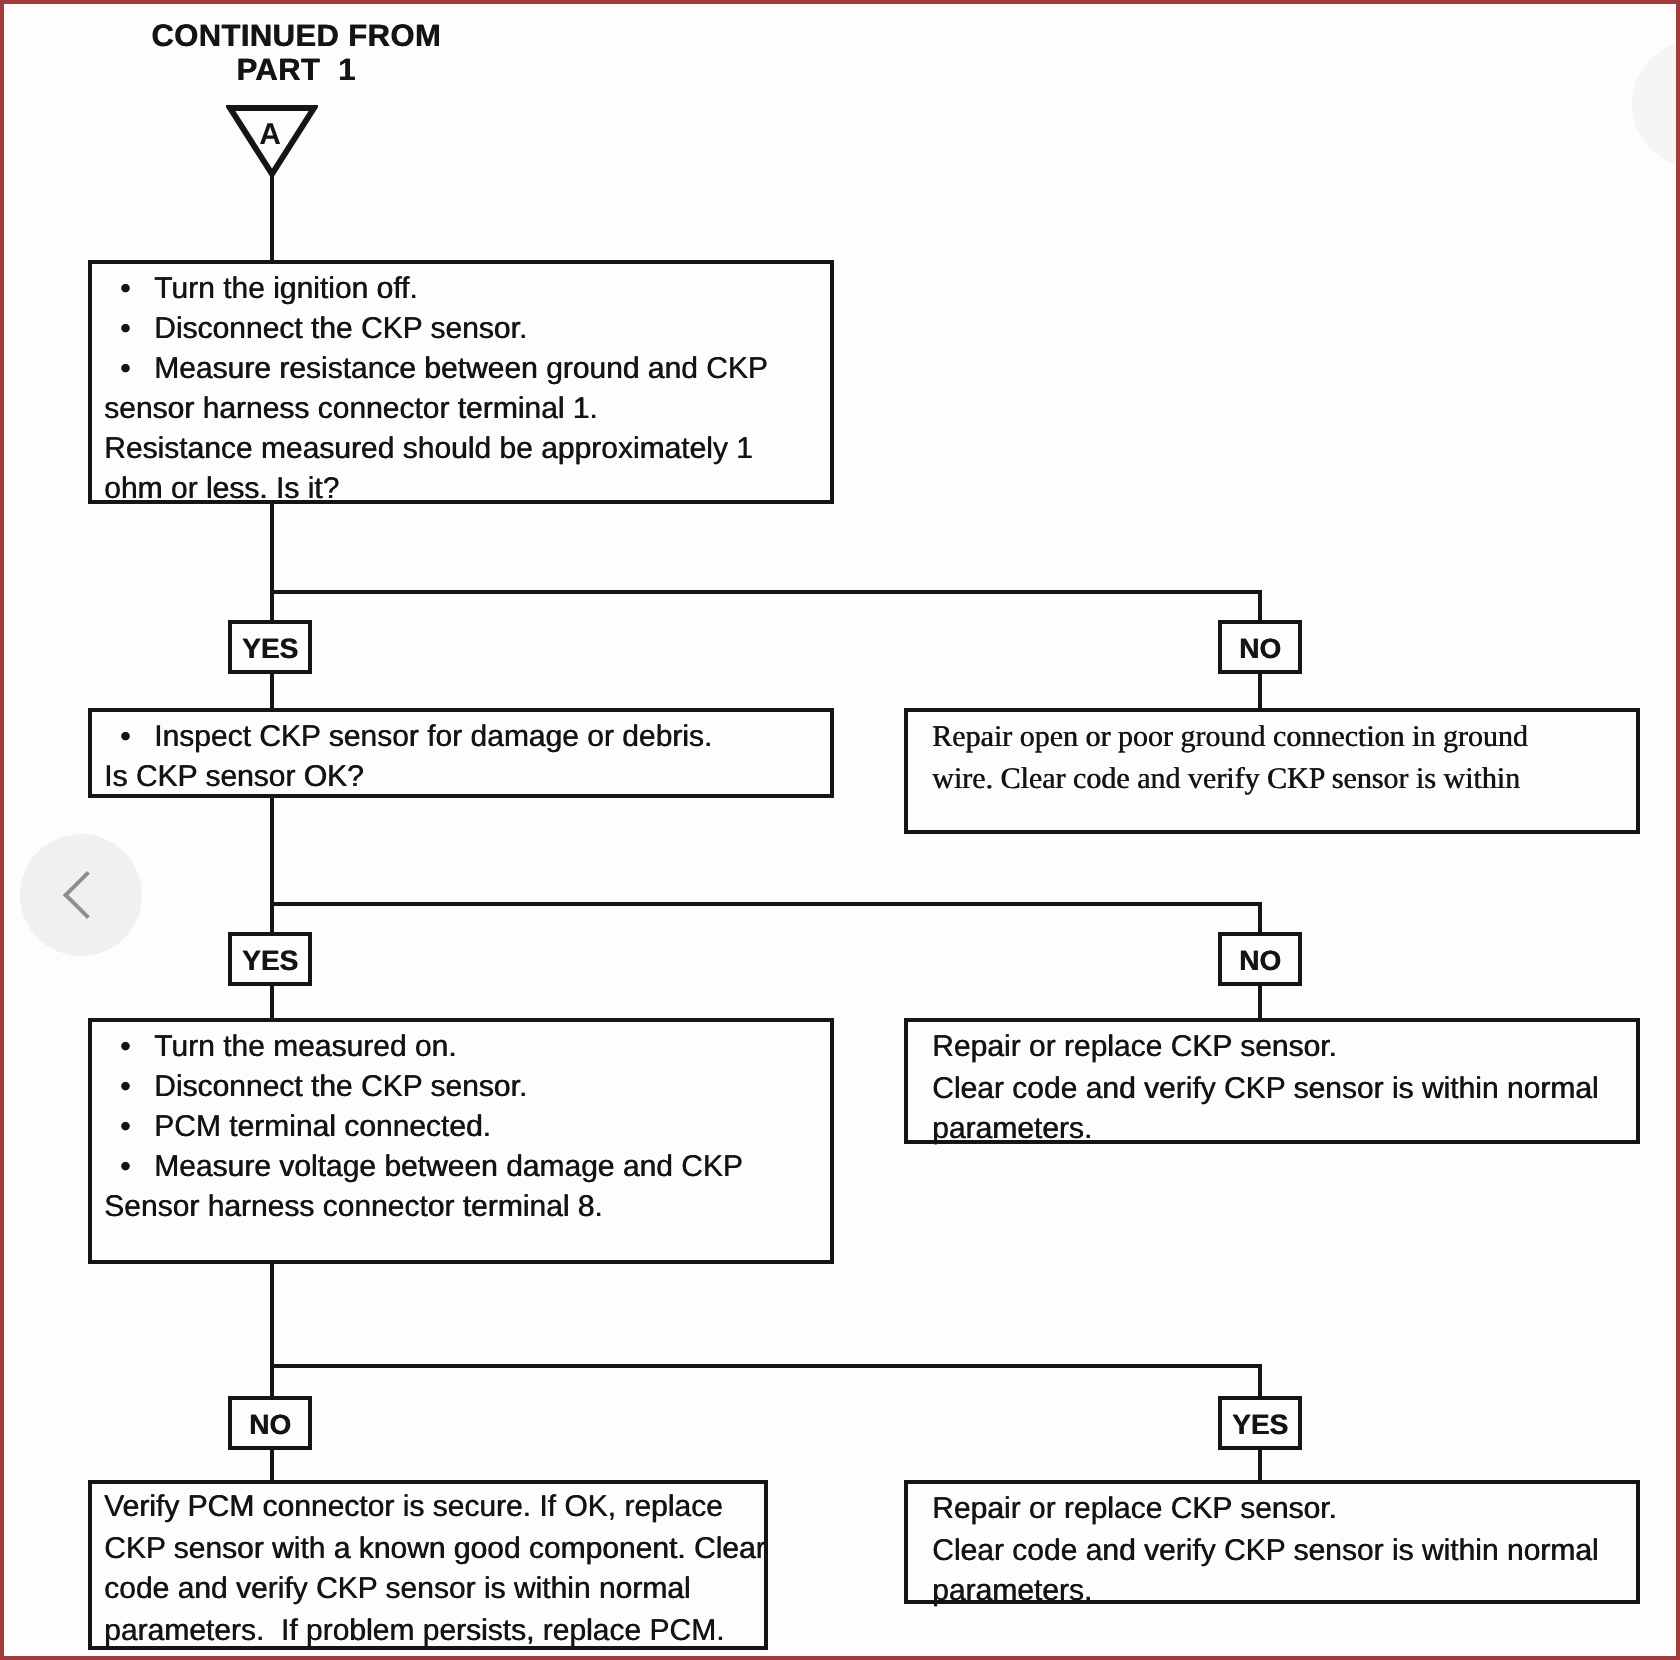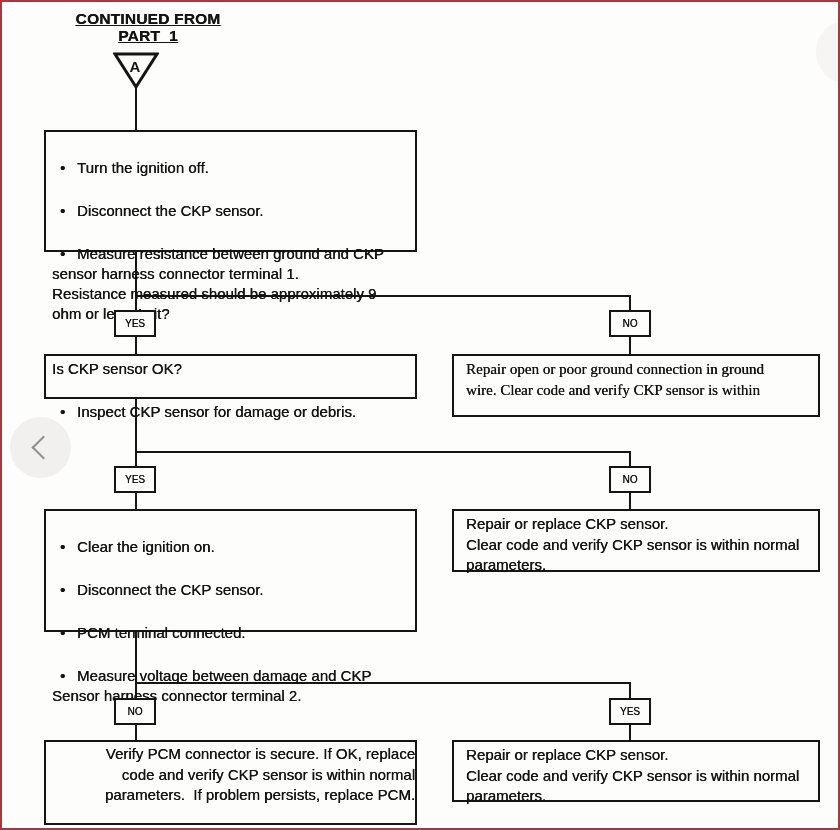--- a/index.html
+++ b/index.html
@@ -7,39 +7,39 @@
     position:relative;width:840px;height:830px;box-sizing:border-box;
     background:#fdfdfc;border:2px solid #a23b3b;overflow:hidden;
     font-family:"Liberation Sans","DejaVu Sans",sans-serif;color:#141414;
   }
   
   .vl{position:absolute;width:2px;background:#151515;}
   .hl{position:absolute;height:2px;background:#151515;}
   
   .hdr{position:absolute;left:58px;top:8px;width:176px;text-align:center;
        font-weight:bold;font-size:15.5px;line-height:17px;letter-spacing:.2px;
-       text-shadow:.3px 0 0 currentColor;text-decoration:underline;}
+       text-shadow:.3px 0 0 currentColor;}
   
   .tri{position:absolute;left:111px;top:50px;}
   .tri text{font-family:"Liberation Sans",sans-serif;font-weight:bold;font-size:15px;}
   
   .fbox{position:absolute;box-sizing:border-box;border:2px solid #151515;
         background:#fdfdfc;font-size:15px;}
   .fbox .line{white-space:nowrap;padding-left:6px;line-height:20px;
               text-shadow:.3px 0 0 currentColor;}
-  .fbox .line.b{padding-left:14px;margin-top:23px;}
+  .fbox .line.b{padding-left:14px;}
   .fbox .line.c{}
   .fbox .line .bg{display:inline-block;width:17px;}
   .rbox .line{padding-left:12px;line-height:20.5px;}
   .pt3{padding-top:3px;} .pt2{padding-top:2px;}
   
   .ynbox{position:absolute;box-sizing:border-box;width:42px;height:27px;
          border:2px solid #151515;background:#fdfdfc;display:flex;
-         align-items:center;justify-content:center;font-weight:normal;
-         font-size:10px;text-shadow:.3px 0 0 currentColor;}
+         align-items:center;justify-content:center;font-weight:bold;
+         font-size:14px;text-shadow:.3px 0 0 currentColor;}
   
   .navprev{position:absolute;left:8px;top:415px;width:61px;height:61px;
            border-radius:50%;background:#f1f0ee;display:flex;align-items:center;
            justify-content:center;cursor:pointer;}
   .chev{display:inline-block;width:15px;height:15px;border-left:2.5px solid #8f8f8f;
         border-bottom:2.5px solid #8f8f8f;transform:rotate(45deg);margin-left:6px;}
   .navnext{position:absolute;left:814px;top:19px;width:58px;height:62px;
            border-radius:50%;background:#f4f2f1;opacity:.8;}
 </style>
 </head>
@@ -75,59 +75,60 @@
   <svg class="tri" width="46" height="38" viewBox="0 0 46 38">
     <polygon points="2,2 44,2 23,35" fill="#fdfdfc" stroke="#151515" stroke-width="3"></polygon>
     <text x="22" y="20" text-anchor="middle" fill="#141414">A</text>
   </svg>
 
   <div class="fbox pt3" style="left:42px;top:128px;width:373px;height:122px;">
     <div class="line b"><span class="bg">•</span><span>Turn the ignition off.</span></div>
     <div class="line b"><span class="bg">•</span><span>Disconnect the CKP sensor.</span></div>
     <div class="line b"><span class="bg">•</span><span>Measure resistance between ground and CKP</span></div>
     <div class="line c">sensor harness connector terminal 1.</div>
-    <div class="line">Resistance measured should be approximately 9</div>
+    <div class="line">Resistance measured should be approximately 1</div>
     <div class="line">ohm or less. Is it?</div>
   </div>
 
   <div class="ynbox" style="left:112px;top:308px;">YES</div>
   <div class="ynbox" style="left:607px;top:308px;">NO</div>
 
   <div class="fbox pt3" style="left:42px;top:352px;width:373px;height:45px;">
+    <div class="line b"><span class="bg">•</span><span>Inspect CKP sensor for damage or debris.</span></div>
     <div class="line">Is CKP sensor OK?</div>
-    <div class="line b"><span class="bg">•</span><span>Inspect CKP sensor for damage or debris.</span></div>
   </div>
 
   <div class="fbox rbox pt3" style="left:450px;top:352px;width:368px;height:63px;font-family:Liberation Serif, serif;">
     <div class="line">Repair open or poor ground connection in ground</div>
     <div class="line">wire. Clear code and verify CKP sensor is within</div>
   </div>
 
   <div class="ynbox" style="left:112px;top:464px;">YES</div>
   <div class="ynbox" style="left:607px;top:464px;">NO</div>
 
   <div class="fbox pt3" style="left:42px;top:507px;width:373px;height:123px;">
-    <div class="line b"><span class="bg">•</span><span>Clear the ignition on.</span></div>
+    <div class="line b"><span class="bg">•</span><span>Turn the measured on.</span></div>
     <div class="line b"><span class="bg">•</span><span>Disconnect the CKP sensor.</span></div>
     <div class="line b"><span class="bg">•</span><span>PCM terminal connected.</span></div>
     <div class="line b"><span class="bg">•</span><span>Measure voltage between damage and CKP</span></div>
-    <div class="line c">Sensor harness connector terminal 2.</div>
+    <div class="line c">Sensor harness connector terminal 8.</div>
   </div>
 
   <div class="fbox rbox pt3" style="left:450px;top:507px;width:368px;height:63px;">
     <div class="line">Repair or replace CKP sensor.</div>
     <div class="line">Clear code and verify CKP sensor is within normal</div>
     <div class="line">parameters.</div>
   </div>
 
   <div class="ynbox" style="left:112px;top:696px;">NO</div>
   <div class="ynbox" style="left:607px;top:696px;">YES</div>
 
-  <div class="fbox pt2" style="left:42px;top:738px;width:373px;height:85px;text-align:right;">
+  <div class="fbox pt2" style="left:42px;top:738px;width:340px;height:85px;">
     <div class="line" style="line-height:20.5px;">Verify PCM connector is secure. If OK, replace</div>
+    <div class="line" style="line-height:20.5px;">CKP sensor with a known good component. Clear</div>
     <div class="line" style="line-height:20.5px;">code and verify CKP sensor is within normal</div>
     <div class="line" style="line-height:20.5px;">parameters.&nbsp; If problem persists, replace PCM.</div>
   </div>
 
   <div class="fbox rbox pt3" style="left:450px;top:738px;width:368px;height:62px;">
     <div class="line">Repair or replace CKP sensor.</div>
     <div class="line">Clear code and verify CKP sensor is within normal</div>
     <div class="line">parameters.</div>
   </div>
 

